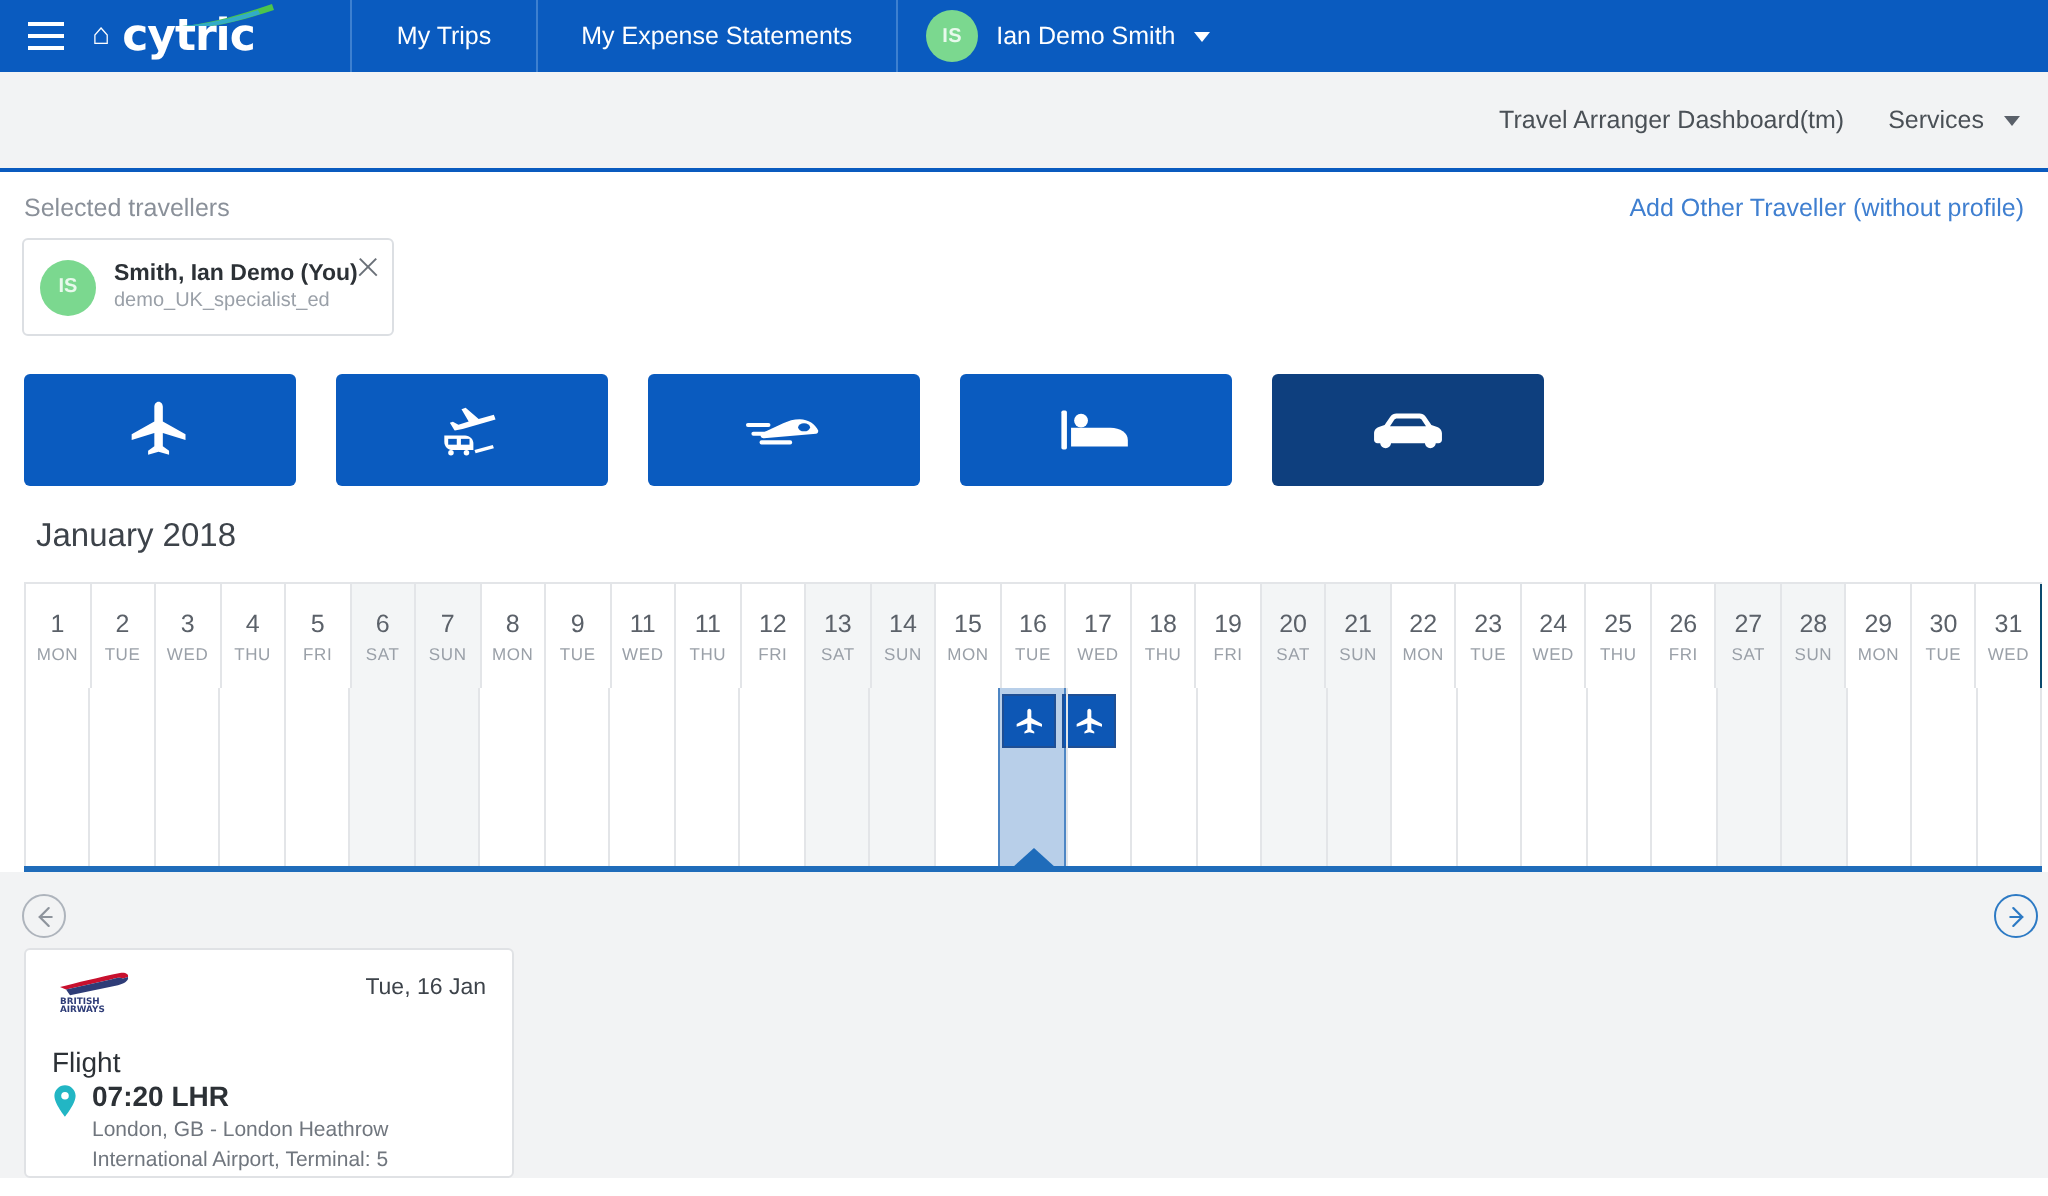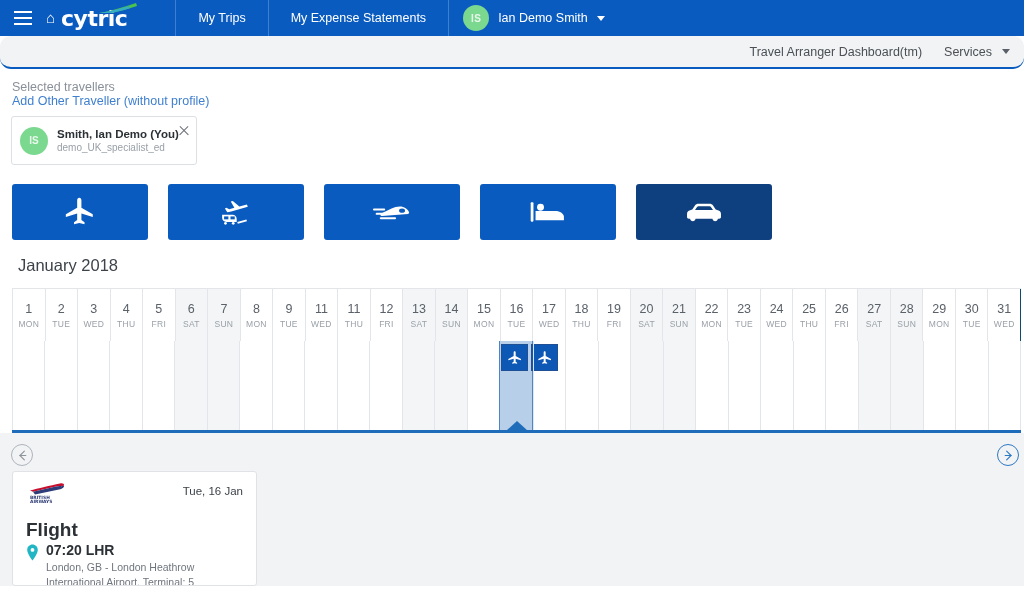--- a/index.html
+++ b/index.html
@@ -73,44 +73,42 @@
   .user-name { font-size: 12.5px; color: #fff; white-space: nowrap; }
   .caret-down {
     width: 0; height: 0;
     border-left: 4.5px solid transparent;
     border-right: 4.5px solid transparent;
     border-top: 5px solid #ffffff;
   }
 
   
   .subbar {
-    height: 33px;
+    height: 50px;
     background: #f2f3f4;
     display: flex; align-items: center; justify-content: flex-end;
     padding-right: 14px;
     gap: 22px;
     border-bottom: 2px solid #0a5bbf;
-    border-radius: 11px;
   }
   .subbar-item {
     font-size: 12.5px; color: #4a5056; cursor: pointer; white-space: nowrap;
   }
   .subbar-services { display: flex; align-items: center; gap: 10px; cursor: pointer; }
   .caret-down-dark {
     width: 0; height: 0;
     border-left: 4.5px solid transparent;
     border-right: 4.5px solid transparent;
     border-top: 5px solid #5a6069;
   }
 
   
   .travellers-head {
     display: flex; align-items: flex-start; justify-content: space-between;
     padding: 11px 12px 0 12px;
-    flex-direction: column;
   }
   .travellers-label { font-size: 12.5px; color: #8a9099; }
   .add-traveller-link { font-size: 12.5px; color: #3f7fd0; cursor: pointer; }
 
   .traveller-chip {
     margin: 8px 0 0 11px;
     width: 186px; height: 49px;
     border: 1px solid #dcdfe3;
     border-radius: 3px;
     background: #ffffff;
@@ -235,21 +233,21 @@
     width: 245px; height: 115px;
     background: #ffffff;
     border: 1px solid #e0e2e5;
     border-radius: 3px;
     padding: 10px 13px 0 13px;
     overflow: hidden;
   }
   .card-top { display: flex; align-items: flex-start; justify-content: space-between; }
   .ba-logo { width: 44px; }
   .card-date { font-size: 11.5px; color: #3d434a; padding-top: 3px; }
-  .card-type { font-size: 19px; font-weight: bold; color: #2c3136; margin-top: 11px; }
+  .card-type { font-size: 14px; font-weight: normal; color: #2c3136; margin-top: 11px; }
   .card-seg { display: flex; gap: 7px; margin-top: 1px; }
   .pin-icon { flex: 0 0 13px; padding-top: 2px; }
   .seg-time { font-size: 14px; font-weight: bold; color: #2c3136; }
   .seg-desc { font-size: 10.5px; color: #70767e; line-height: 1.45; margin-top: 2px; }
 </style>
 </head>
 <body>
 
 <div class="topbar">
   <div class="hamburger">

